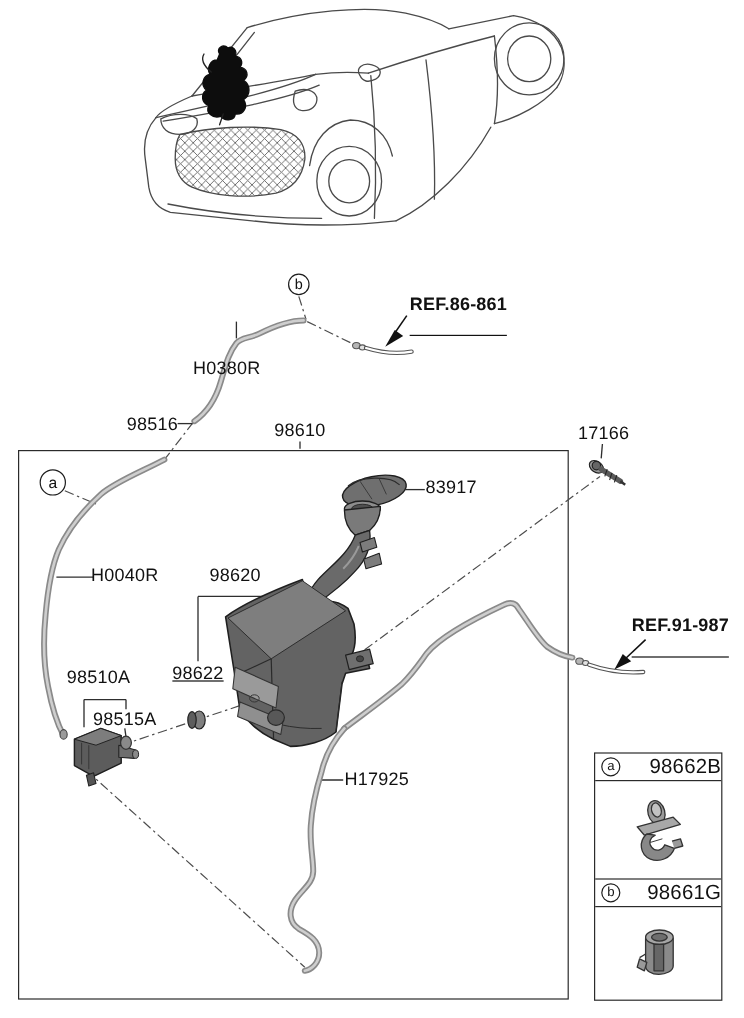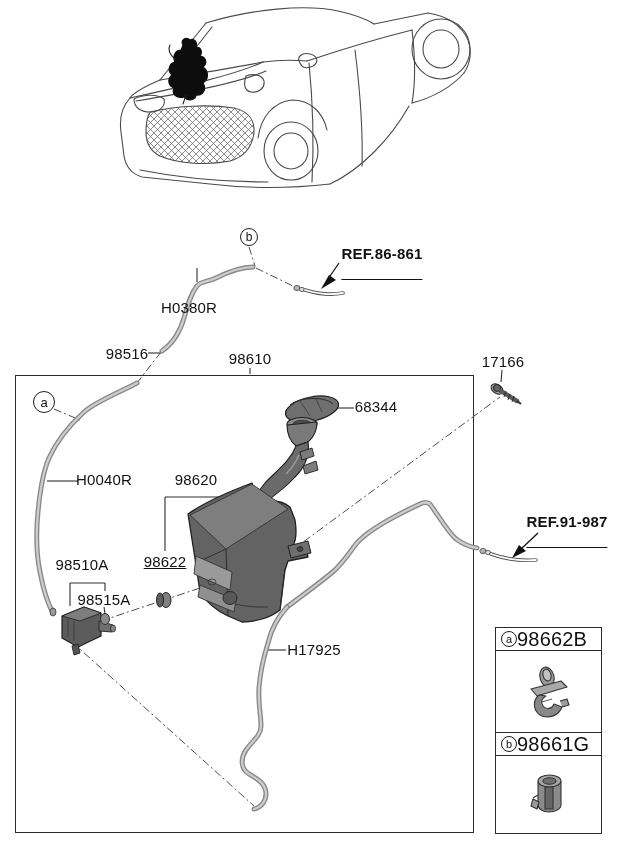--- a/index.html
+++ b/index.html
@@ -31,21 +31,21 @@
   .legend .hdr {
     display:flex; align-items:center; border-bottom:1.3px solid #2b2b2b;
     height:22px; flex:0 0 auto; padding-left:5px;
   }
   .legend .hdr .lmarker {
     width:16px; height:16px; border:1.3px solid #1d1d1d; border-radius:50%;
     display:flex; align-items:center; justify-content:center;
     font-size:11px; color:#111; box-sizing:border-box; background:#fff;
   }
   .legend .hdr .lpart {
-    flex:1; text-align:left; font-size:20px; color:#111; letter-spacing:0.2px;
+    flex:1; text-align:right; font-size:17px; color:#111; letter-spacing:0.2px;
   }
   .legend .cell {
     border-bottom:1.3px solid #2b2b2b; flex:0 0 auto;
     display:flex; align-items:center; justify-content:center;
   }
   .legend .cell.last { border-bottom:none; flex:1 1 auto; }
 </style>
 </head>
 <body>
 
@@ -216,21 +216,21 @@
       <polygon points="321,289 329,275 336,280" fill="#111"></polygon>
       <path d="M538,533 L520,550" stroke="#111" stroke-width="1.3" fill="none"></path>
       <polygon points="512,558 519,545 526,551" fill="#111"></polygon>
     </g>
   </svg>
 
   <span class="callout" style="left:189px; top:252px;margin-top:48px;">H0380R</span>
   <span class="callout" style="left:127px; top:346px;text-align:right;">98516</span>
   <span class="callout" style="left:250px; top:351px;">98610</span>
   <span class="callout" style="left:503px; top:354px;">17166</span>
-  <span class="callout" style="left:376px; top:399px;">68344</span>
+  <span class="callout" style="left:376px; top:399px;">83917</span>
   <span class="callout" style="left:104px; top:472px;">H0040R</span>
   <span class="callout" style="left:196px; top:472px;">98620</span>
   <span class="callout" style="left:165px; top:554px;text-decoration:underline;">98622</span>
   <span class="callout" style="left:82px; top:557px;">98510A</span>
   <span class="callout" style="left:104px; top:592px;">98515A</span>
   <span class="callout" style="left:314px; top:642px;">H17925</span>
 
   <span class="callout ref" style="left:382px; top:246px;">REF.86-861</span>
   <span class="callout ref" style="left:567px; top:514px;">REF.91-987</span>
 

